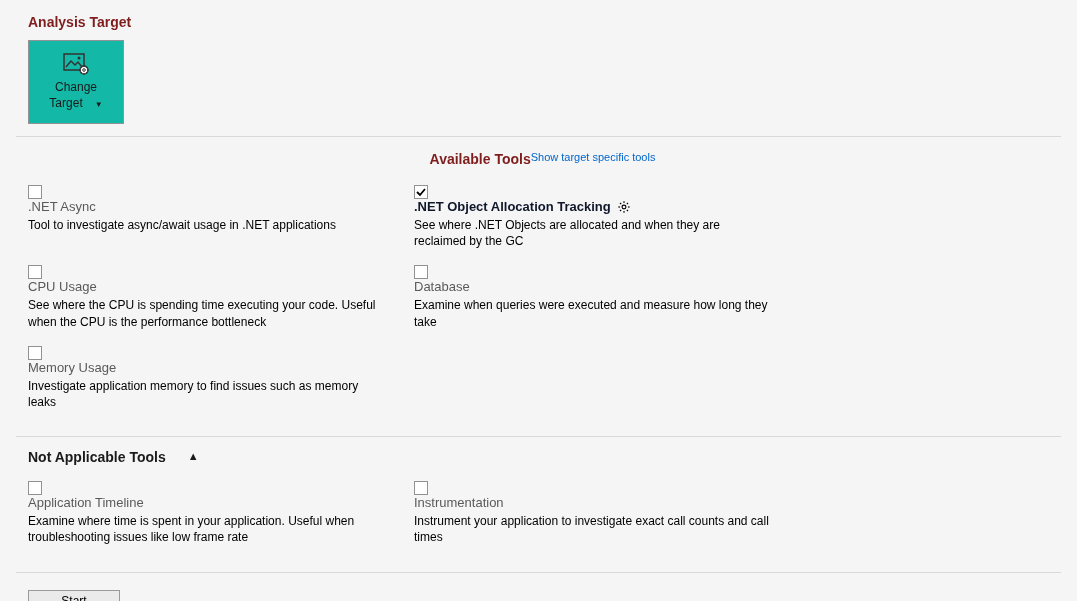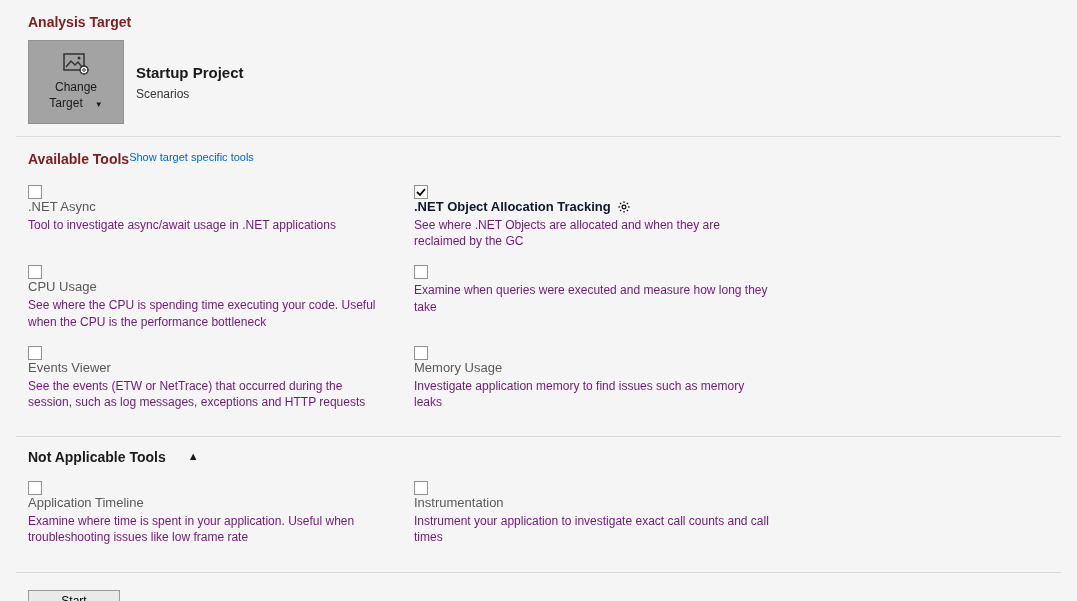--- a/index.html
+++ b/index.html
@@ -22,21 +22,21 @@
     .target-row {
       display: flex;
       align-items: center;
       padding-left: 28px;
       padding-bottom: 12px;
     }
     .change-target {
       width: 96px;
       height: 84px;
       border: 1px solid #929292;
-      background: #a3a3a3;
+      background: #14b8a6;
       display: flex;
       flex-direction: column;
       align-items: center;
       justify-content: center;
       font-size: 12px;
       color: #1a1a1a;
       cursor: pointer;
       line-height: 1.35;
     }
     .change-target svg { margin-bottom: 4px; }
@@ -52,21 +52,21 @@
       font-size: 12px;
       color: #333;
     }
     .divider {
       border-top: 1px solid #d9d9d9;
       margin: 0 16px;
     }
     .tools-header-row {
       display: flex;
       align-items: center;
-      justify-content: flex-start;
+      justify-content: center;
       padding-right: 20px;
     }
     .link {
       color: #0066cc;
       font-size: 11px;
       cursor: pointer;
     }
     .tools-grid {
       display: grid;
       grid-template-columns: 380px 380px;
@@ -104,21 +104,21 @@
       font-size: 13px;
       color: #5a5a5a;
       cursor: pointer;
     }
     .tool-label.active {
       color: #0f172a;
       font-weight: 600;
     }
     .tool-desc {
       font-size: 12px;
-      color: #701a75;
+      color: #000000;
       line-height: 1.35;
       margin-top: 3px;
       max-width: 360px;
     }
     .gear {
       width: 14px;
       height: 14px;
       cursor: pointer;
     }
     .start-row {
@@ -168,24 +168,20 @@
         <line x1="24.2" y1="13.8" x2="23.1" y2="14.9"></line>
           <line x1="18.9" y1="19.1" x2="17.8" y2="20.2"></line>
       </g>
     </svg>
     <div>Change</div>
     <div style="display:flex;align-items:flex-end;gap:12px;">
       <span>Target</span>
       <span style="font-size:8px;">▼</span>
     </div>
   </div>
-  <div class="target-info">
-    <div class="target-title">Startup Project</div>
-    <div class="target-subtitle">Scenarios</div>
-  </div>
 </div>
 
 <div class="divider"></div>
 
 <div class="tools-header-row">
   <div class="section-header">Available Tools</div>
   <div class="link">Show target specific tools</div>
 </div>
 <div class="tools-grid" id="available-grid">
     <div class="tool-item">
@@ -228,30 +224,24 @@
       <div class="tool-body">
         <div class="tool-label-row">
           <span class="tool-label">CPU Usage</span>
         </div>
         <div class="tool-desc">See where the CPU is spending time executing your code. Useful when the CPU is the performance bottleneck</div>
       </div>
     </div>
     <div class="tool-item">
       <span class="cb"></span>
       <div class="tool-body">
+        <div class="tool-label-row">
+          <span class="tool-label">Database</span>
+        </div>
         <div class="tool-desc">Examine when queries were executed and measure how long they take</div>
-      </div>
-    </div>
-    <div class="tool-item">
-      <span class="cb"></span>
-      <div class="tool-body">
-        <div class="tool-label-row">
-          <span class="tool-label">Events Viewer</span>
-        </div>
-        <div class="tool-desc">See the events (ETW or NetTrace) that occurred during the session, such as log messages, exceptions and HTTP requests</div>
       </div>
     </div>
     <div class="tool-item">
       <span class="cb"></span>
       <div class="tool-body">
         <div class="tool-label-row">
           <span class="tool-label">Memory Usage</span>
         </div>
         <div class="tool-desc">Investigate application memory to find issues such as memory leaks</div>
       </div>

